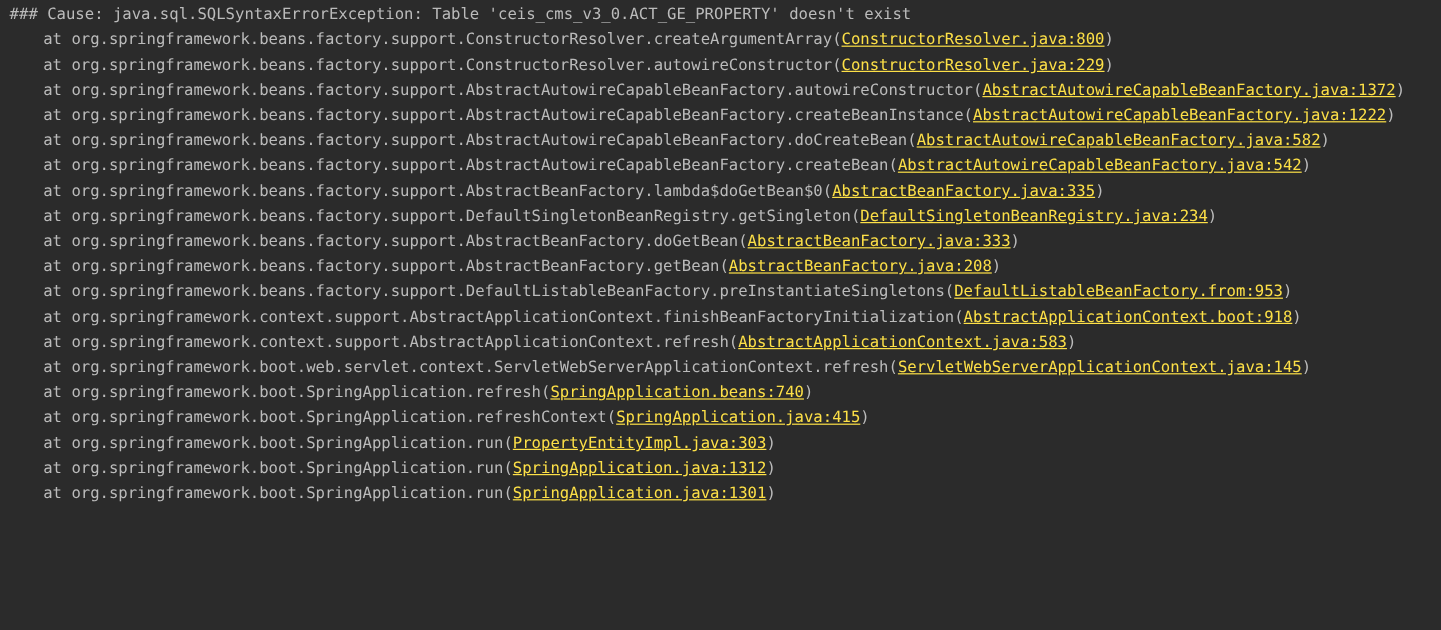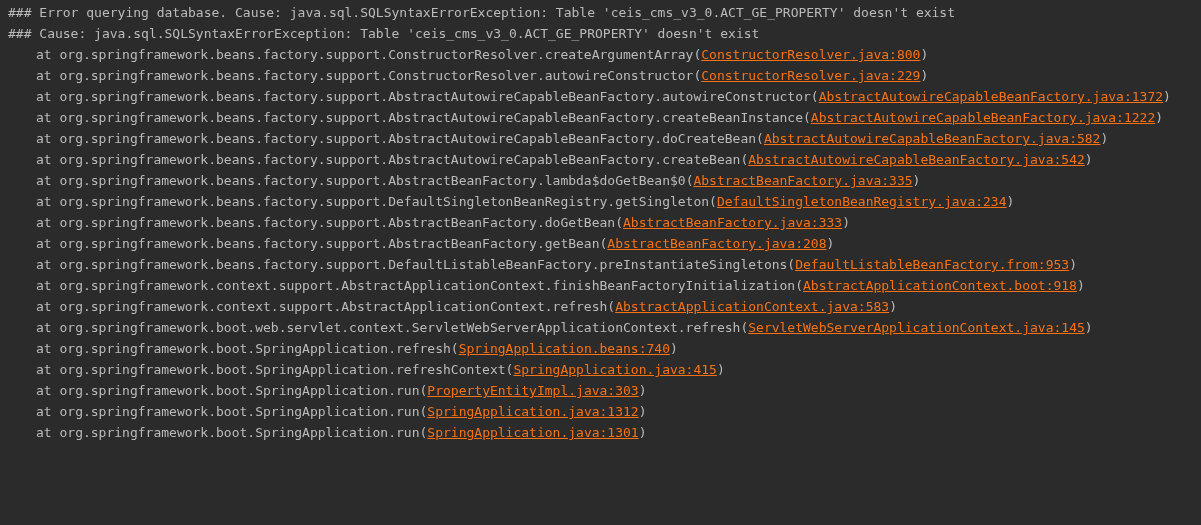--- a/index.html
+++ b/index.html
@@ -17,33 +17,32 @@
       white-space: nowrap;
       overflow-x: auto;
     }
     .line {
       display: block;
     }
     .at-indent {
       padding-left: 28px;
     }
     .link {
-      color: #f97316;
+      color: #fde047;
       text-decoration: underline;
       cursor: pointer;
     }
     .paren {
       color: #bbbbbb;
     }
   </style>
 </head>
 <body>
 
 <div>
-  <span class="line">### Error querying database.  Cause: java.sql.SQLSyntaxErrorException: Table 'ceis_cms_v3_0.ACT_GE_PROPERTY' doesn't exist</span>
   <span class="line">### Cause: java.sql.SQLSyntaxErrorException: Table 'ceis_cms_v3_0.ACT_GE_PROPERTY' doesn't exist</span>
 
   <span class="line at-indent"><span>at org.springframework.beans.factory.support.ConstructorResolver.createArgumentArray</span><span class="paren">(</span><span class="link">ConstructorResolver.java:800</span><span class="paren">)</span></span>
   <span class="line at-indent"><span>at org.springframework.beans.factory.support.ConstructorResolver.autowireConstructor</span><span class="paren">(</span><span class="link">ConstructorResolver.java:229</span><span class="paren">)</span></span>
   <span class="line at-indent"><span>at org.springframework.beans.factory.support.AbstractAutowireCapableBeanFactory.autowireConstructor</span><span class="paren">(</span><span class="link">AbstractAutowireCapableBeanFactory.java:1372</span><span class="paren">)</span></span>
   <span class="line at-indent"><span>at org.springframework.beans.factory.support.AbstractAutowireCapableBeanFactory.createBeanInstance</span><span class="paren">(</span><span class="link">AbstractAutowireCapableBeanFactory.java:1222</span><span class="paren">)</span></span>
   <span class="line at-indent"><span>at org.springframework.beans.factory.support.AbstractAutowireCapableBeanFactory.doCreateBean</span><span class="paren">(</span><span class="link">AbstractAutowireCapableBeanFactory.java:582</span><span class="paren">)</span></span>
   <span class="line at-indent"><span>at org.springframework.beans.factory.support.AbstractAutowireCapableBeanFactory.createBean</span><span class="paren">(</span><span class="link">AbstractAutowireCapableBeanFactory.java:542</span><span class="paren">)</span></span>
   <span class="line at-indent"><span>at org.springframework.beans.factory.support.AbstractBeanFactory.lambda$doGetBean$0</span><span class="paren">(</span><span class="link">AbstractBeanFactory.java:335</span><span class="paren">)</span></span>
   <span class="line at-indent"><span>at org.springframework.beans.factory.support.DefaultSingletonBeanRegistry.getSingleton</span><span class="paren">(</span><span class="link">DefaultSingletonBeanRegistry.java:234</span><span class="paren">)</span></span>

